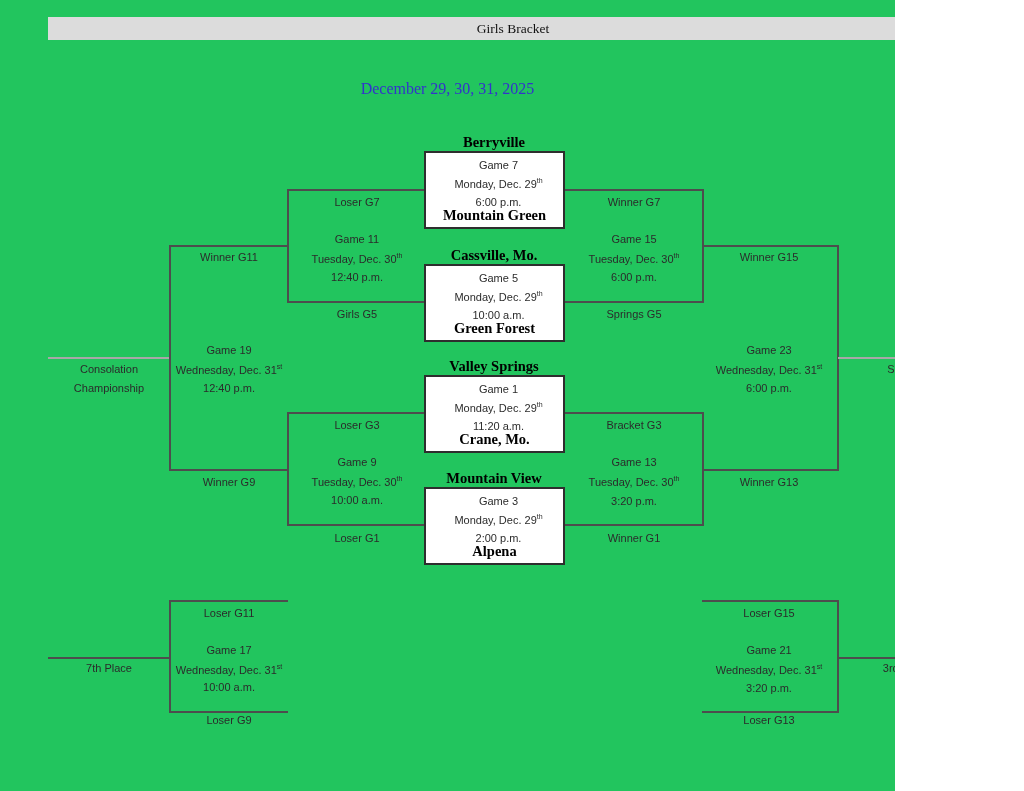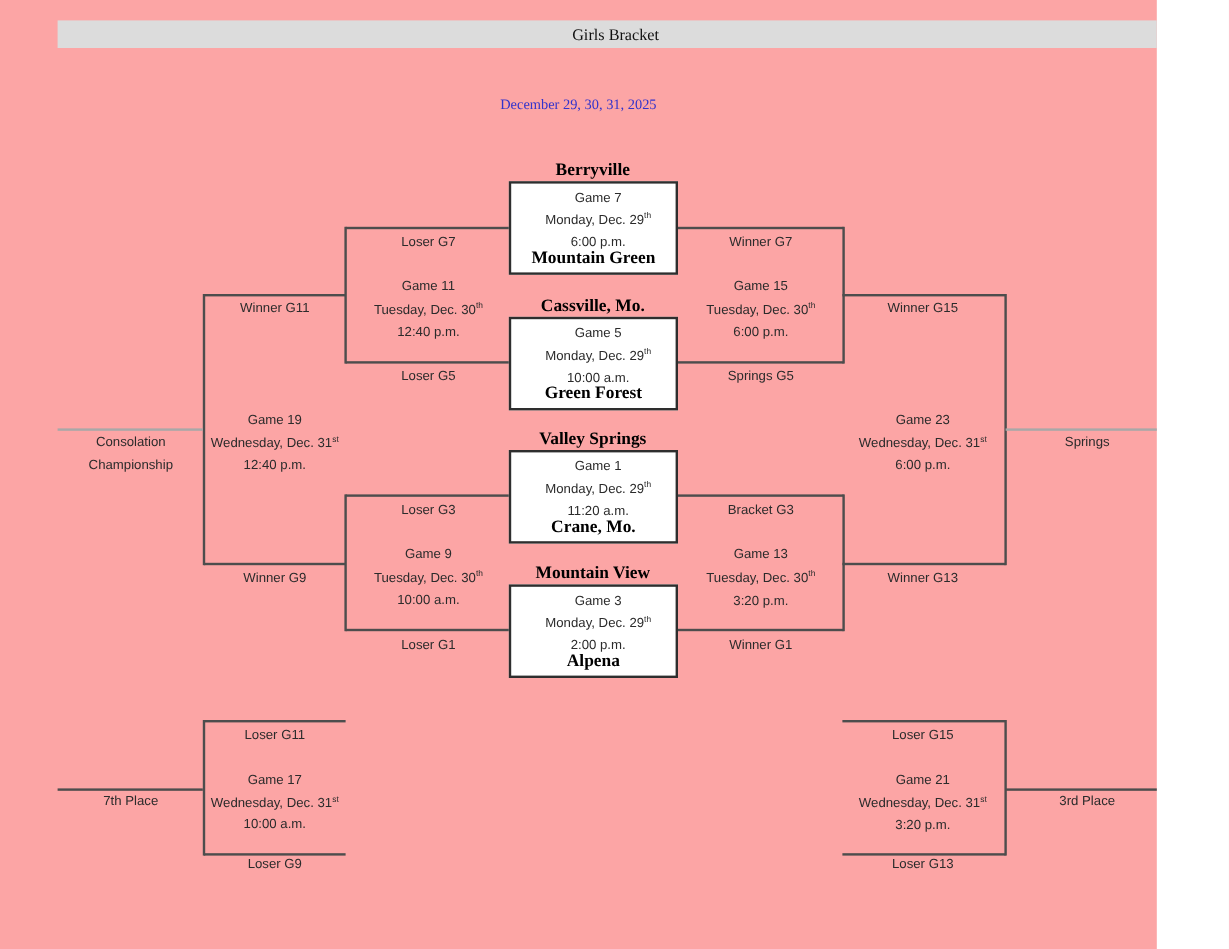--- a/index.html
+++ b/index.html
@@ -1,25 +1,25 @@
 <!DOCTYPE html>
 <html><head>
 <meta charset="utf-8">
 <style>
   html,body{margin:0;padding:0;background:#fff;}
-  .canvas{position:relative;width:964px;height:791px;background:#fca5a5;overflow:hidden;
+  .canvas{position:relative;width:895px;height:791px;background:#22c55e;overflow:hidden;
           font-family:"Liberation Sans",sans-serif;}
   .bar{position:absolute;left:48px;top:17px;width:930px;height:23px;background:#dcdcdc;
        text-align:center;line-height:23px;font-family:"Liberation Serif",serif;
        font-size:13.5px;color:#111;}
   .title{position:absolute;left:0;top:43px;width:100%;text-align:center;
          font-family:"Liberation Serif",serif;font-size:17px;color:#3333cc;}
   .title sup{font-size:10px;}
   .dates{position:absolute;left:0;top:80px;width:100%;text-align:center;
-         font-family:"Liberation Serif",serif;font-size:12px;color:#3333cc;}
+         font-family:"Liberation Serif",serif;font-size:16px;color:#3333cc;}
   .hl,.vl{position:absolute;background:#4d4d4d;}
   .hl{height:2px;}
   .vl{width:2px;}
   .gray{background:#a8a8a8;}
   .lbl{position:absolute;transform:translateX(-50%);font-size:11px;color:#2b2b2b;
        white-space:nowrap;}
   .lbl sup{font-size:7px;}
   .team{position:absolute;transform:translateX(-50%);font-family:"Liberation Serif",serif;
         font-weight:bold;font-size:14.5px;color:#000;white-space:nowrap;}
   .gbox{position:absolute;left:424px;width:137px;height:74px;border:2px solid #2e2e2e;
@@ -101,21 +101,21 @@
     <div class="row" style="top:6px">Game 3</div>
     <div class="row" style="top:24px"><span>Monday, Dec. 29</span><sup>th</sup></div>
     <div class="row" style="top:43px">2:00 p.m.</div>
     <div class="team-in" style="top:54px">Alpena</div>
   </div>
 
   <div class="lbl" style="left:357px;top:196px">Loser G7</div>
   <div class="lbl" style="left:357px;top:233px">Game 11</div>
   <div class="lbl" style="left:357px;top:252px"><span>Tuesday, Dec. 30</span><sup>th</sup></div>
   <div class="lbl" style="left:357px;top:271px">12:40 p.m.</div>
-  <div class="lbl" style="left:357px;top:308px">Loser G5</div>
+  <div class="lbl" style="left:357px;top:308px">Girls G5</div>
   <div class="lbl" style="left:229px;top:251px">Winner G11</div>
 
   <div class="lbl" style="left:634px;top:196px">Winner G7</div>
   <div class="lbl" style="left:634px;top:233px">Game 15</div>
   <div class="lbl" style="left:634px;top:252px"><span>Tuesday, Dec. 30</span><sup>th</sup></div>
   <div class="lbl" style="left:634px;top:271px">6:00 p.m.</div>
   <div class="lbl" style="left:634px;top:308px">Springs G5</div>
   <div class="lbl" style="left:769px;top:251px">Winner G15</div>
 
   <div class="lbl" style="left:357px;top:419px">Loser G3</div>

